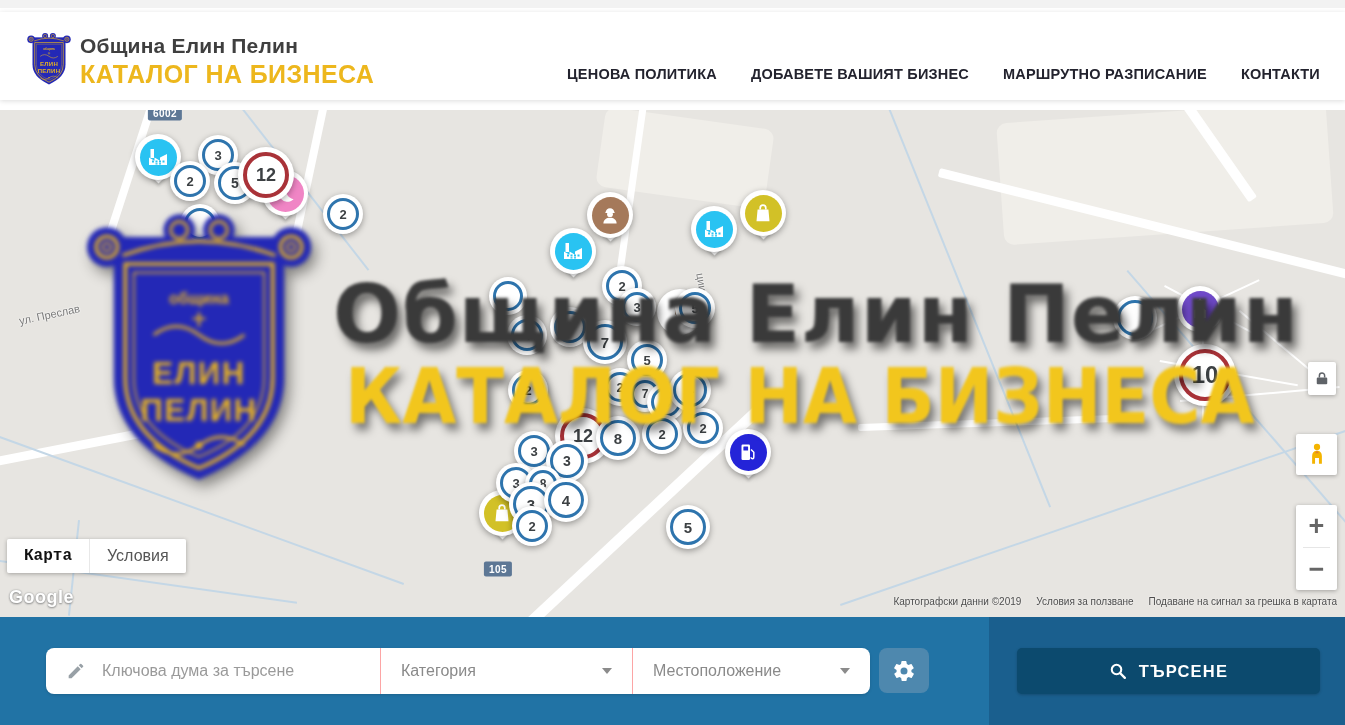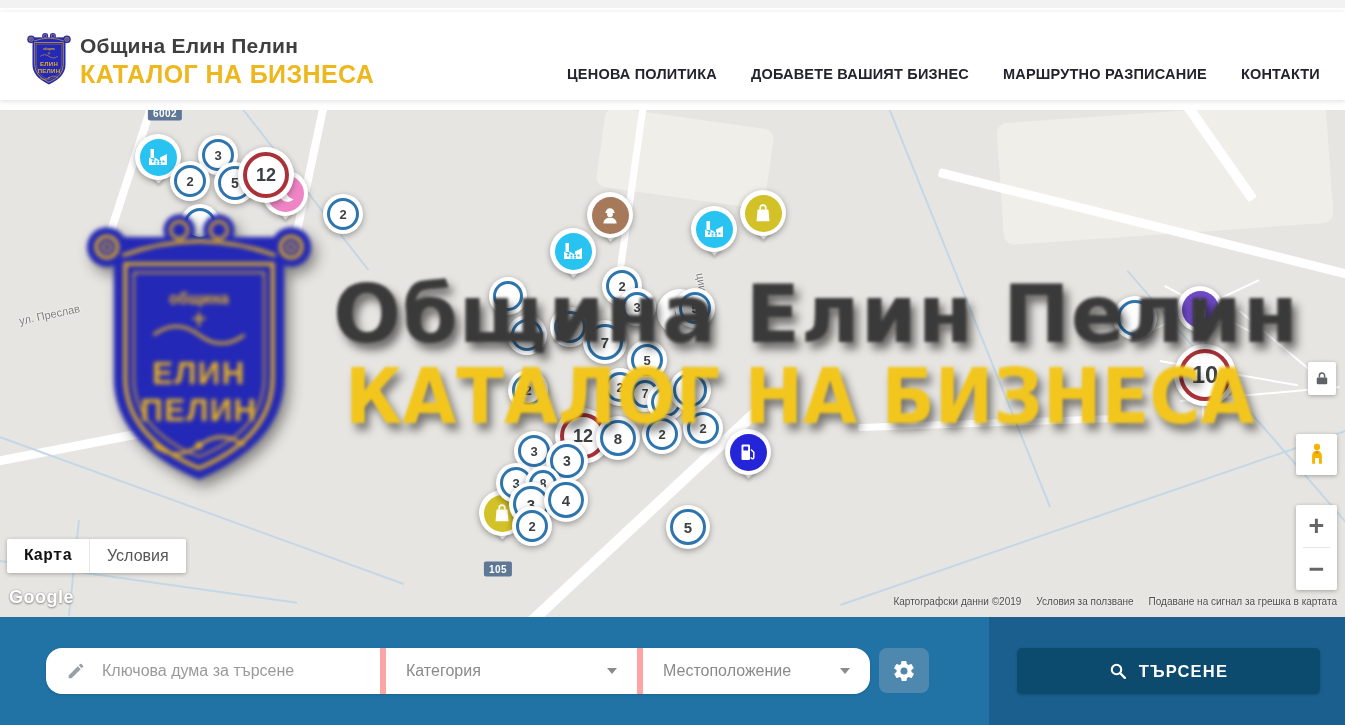--- a/index.html
+++ b/index.html
@@ -55,25 +55,25 @@
   .zoom-btn{width:100%;height:42px;display:flex;align-items:center;justify-content:center;font-size:27px;color:#666;cursor:pointer;font-weight:bold;}
   .zoom-sep{width:27px;height:1px;background:#e6e6e6;}
 
   .google-logo{position:absolute;left:9px;top:477px;font-size:18px;font-weight:bold;color:#fff;letter-spacing:.5px;text-shadow:0 0 2px #9a9a9a,0 1px 2px #8a8a8a;z-index:20;}
   .attribution{position:absolute;right:8px;top:486px;display:flex;gap:15px;font-size:10px;color:#4c4c4c;z-index:20;text-shadow:0 0 2px #fff;}
   .attribution span{cursor:pointer;white-space:nowrap;}
 
   
   .searchbar{position:absolute;left:0;top:617px;width:1345px;height:108px;background:#2173a5;}
   .searchbar .right-panel{position:absolute;left:989px;top:0;width:356px;height:108px;background:#1a5f8e;}
-  .field-group{position:absolute;left:46px;top:31px;width:824px;height:46px;background:#fff;border-radius:16px;display:flex;align-items:stretch;box-shadow:0 1px 3px rgba(0,0,0,.15);}
+  .field-group{position:absolute;left:46px;top:31px;width:824px;height:46px;background:#fff;border-radius:8px;display:flex;align-items:stretch;box-shadow:0 1px 3px rgba(0,0,0,.15);}
   .fg-keyword{flex:0 0 314px;display:flex;align-items:center;padding-left:20px;gap:14px;}
   .fg-keyword input{border:none;outline:none;font-size:16px;color:#444;width:240px;font-family:"Liberation Sans",sans-serif;}
   .fg-keyword input::placeholder{color:#9a9a9a;}
-  .fg-select{display:flex;align-items:center;justify-content:space-between;border-left:6px solid #fca5a5;padding:0 20px;cursor:pointer;}
+  .fg-select{display:flex;align-items:center;justify-content:space-between;border-left:1px solid #fca5a5;padding:0 20px;cursor:pointer;}
   .fg-category{flex:0 0 211px;}
   .fg-location{flex:1;}
   .fg-select .lbl{font-size:16px;color:#8a8a8a;}
   .caret{width:0;height:0;border-left:5.5px solid transparent;border-right:5.5px solid transparent;border-top:6px solid #8b8b8b;}
   .gear-btn{position:absolute;left:879px;top:31px;width:50px;height:45px;background:#4e88ae;border-radius:8px;display:flex;align-items:center;justify-content:center;cursor:pointer;}
   .search-btn{position:absolute;left:1017px;top:31px;width:303px;height:46px;background:#0c4a6e;border:none;border-radius:5px;display:flex;align-items:center;justify-content:center;gap:11px;cursor:pointer;box-shadow:0 1px 3px rgba(0,0,0,.2);}
   .search-btn .sb-label{color:#fff;font-size:16.5px;font-weight:bold;letter-spacing:1.2px;font-family:"Liberation Sans",sans-serif;}
 </style>
 </head>
 <body>

